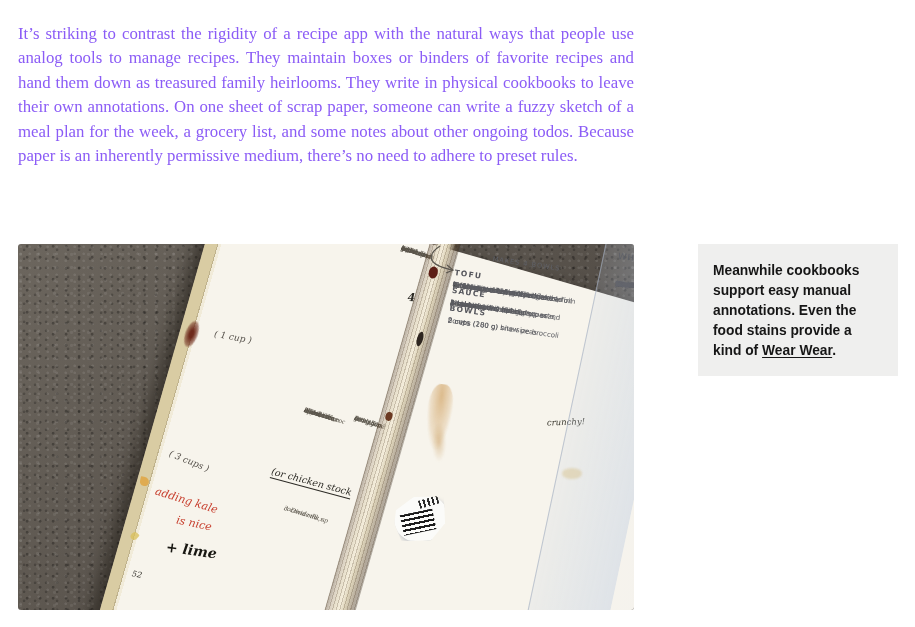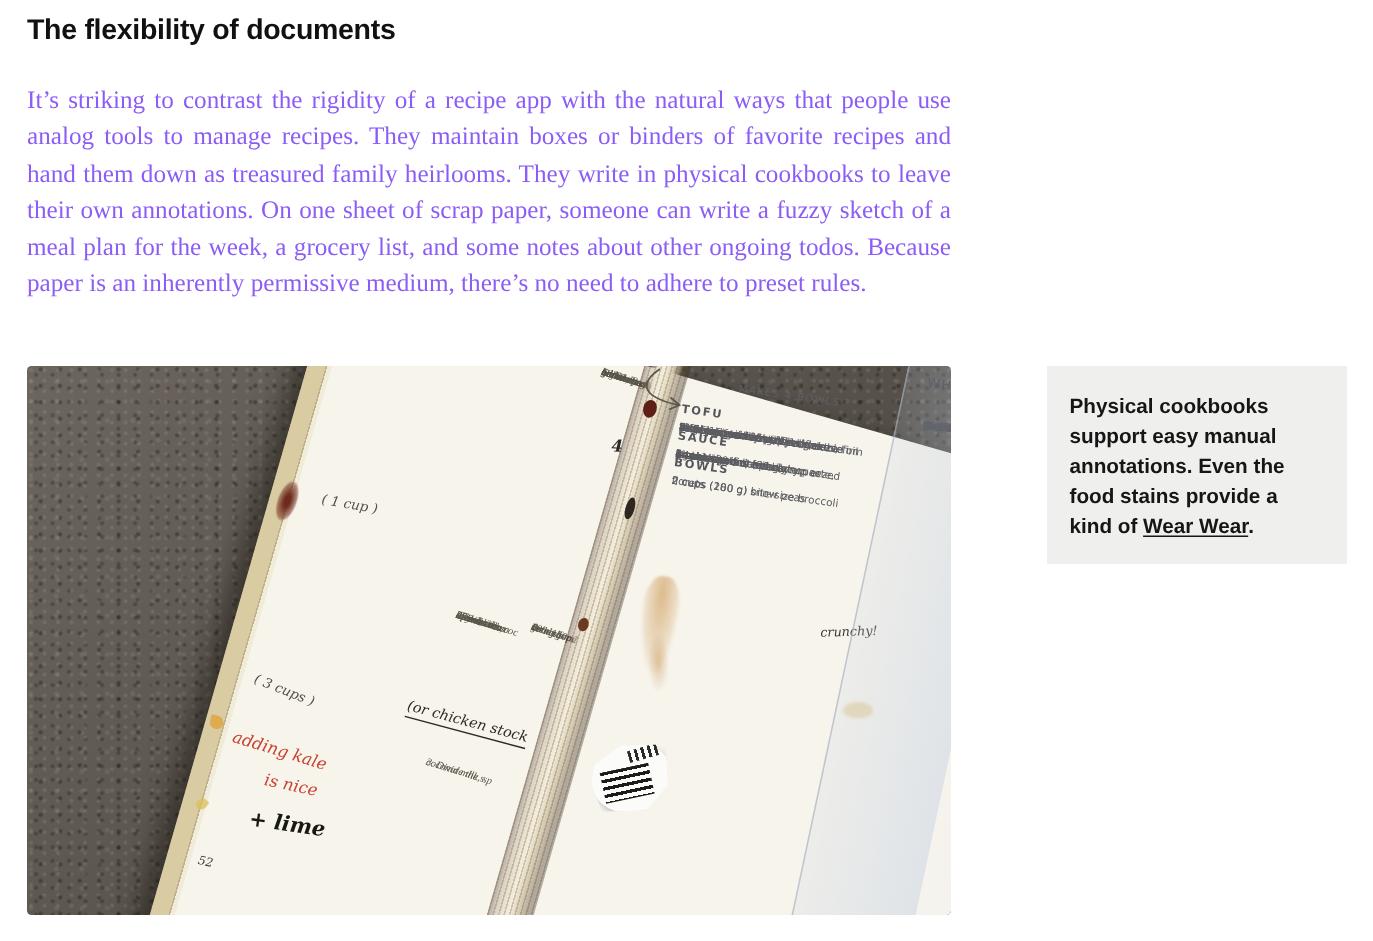--- a/index.html
+++ b/index.html
@@ -121,21 +121,20 @@
       background:repeating-linear-gradient(180deg,#1c1c1c 0 2.2px,transparent 2.2px 5px);}
   .sticker .marks{left:28px;top:4px;width:20px;height:8px;
       background:repeating-linear-gradient(90deg,#2a2a2a 0 2px,transparent 2px 4.5px);transform:rotate(-4deg);}
 
   .arrow-svg{left:392px;top:0px;}
 </style>
 </head>
 <body>
 
 <div class="main">
-  <h1 class="heading">The flexibility of documents</h1>
   <p class="body-par">It’s striking to contrast the rigidity of a recipe app with the natural ways that people use analog tools to manage recipes. They maintain boxes or binders of favorite recipes and hand them down as treasured family heirlooms. They write in physical cookbooks to leave their own annotations. On one sheet of scrap paper, someone can write a fuzzy sketch of a meal plan for the week, a grocery list, and some notes about other ongoing todos. Because paper is an inherently permissive medium, there’s no need to adhere to preset rules.</p>
 </div>
 
 <figure class="photo" style="margin:0">
   <div class="book"></div>
 
   <div class="lp-col1"></div>
   <div class="lp-col2 c2a">
       <div class="li">serin</div>
       <div class="li">adroit</div>
@@ -294,14 +293,14 @@
   <span class="hand pencil h-onecup">( 1 cup )</span>
   <span class="hand pencil h-threecups">( 3 cups )</span>
   <span class="hand ink h-stock">(or chicken stock</span>
   <span class="hand red h-kale1">adding kale</span>
   <span class="hand red h-kale2">is nice</span>
   <span class="hand h-lime">+ lime</span>
   <span class="hand h-page">52</span>
 </figure>
 
 <aside class="note">
-  <span>Physical cookbooks support easy manual annotations. Even the food stains provide a kind of </span><a>Wear Wear</a><span>.</span>
+  <span>Meanwhile cookbooks support easy manual annotations. Even the food stains provide a kind of </span><a>Wear Wear</a><span>.</span>
 </aside>
 
 </body></html>

